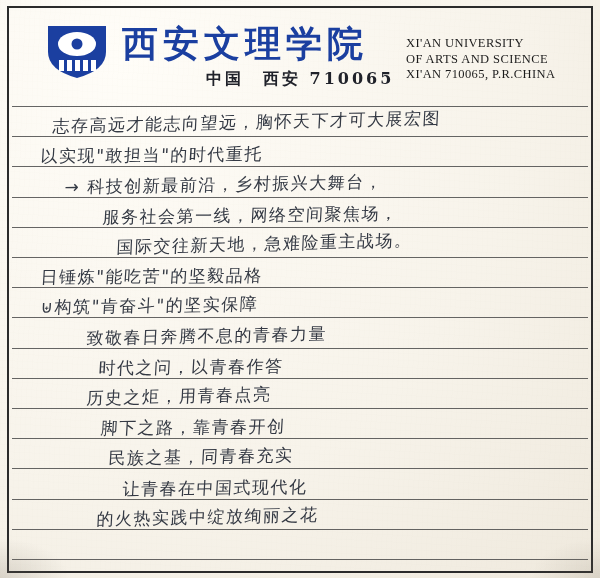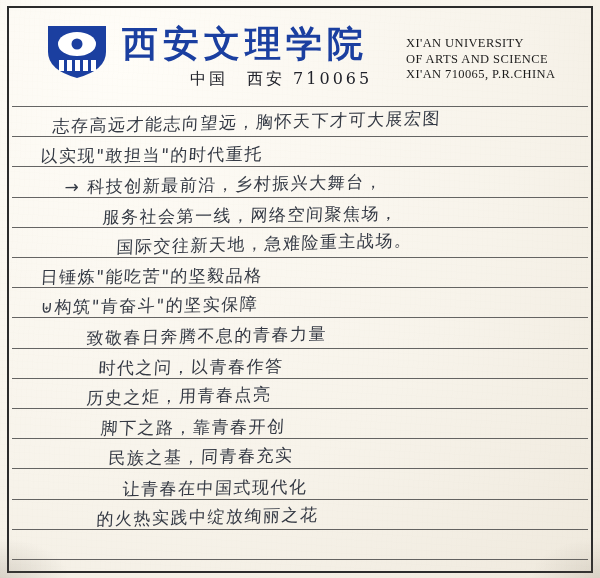--- a/index.html
+++ b/index.html
@@ -70,25 +70,25 @@
     top: 6px;
     font-family: "DejaVu Serif", serif;
     font-size: 36px;
     font-weight: bold;
     color: #1b3fa0;
     letter-spacing: 5px;
     white-space: nowrap;
   }
   #brand-sub {
     position: absolute;
-    left: 172px;
+    left: 188px;
     top: 55px;
     font-family: "DejaVu Serif", serif;
     font-size: 16px;
-    font-weight: normal;
+    font-weight: bold;
     color: #20222a;
     letter-spacing: 3px;
     white-space: nowrap;
   }
   #brand-en {
     position: absolute;
     left: 388px;
     top: 22px;
     width: 200px;
     font-family: "Liberation Serif", serif;

